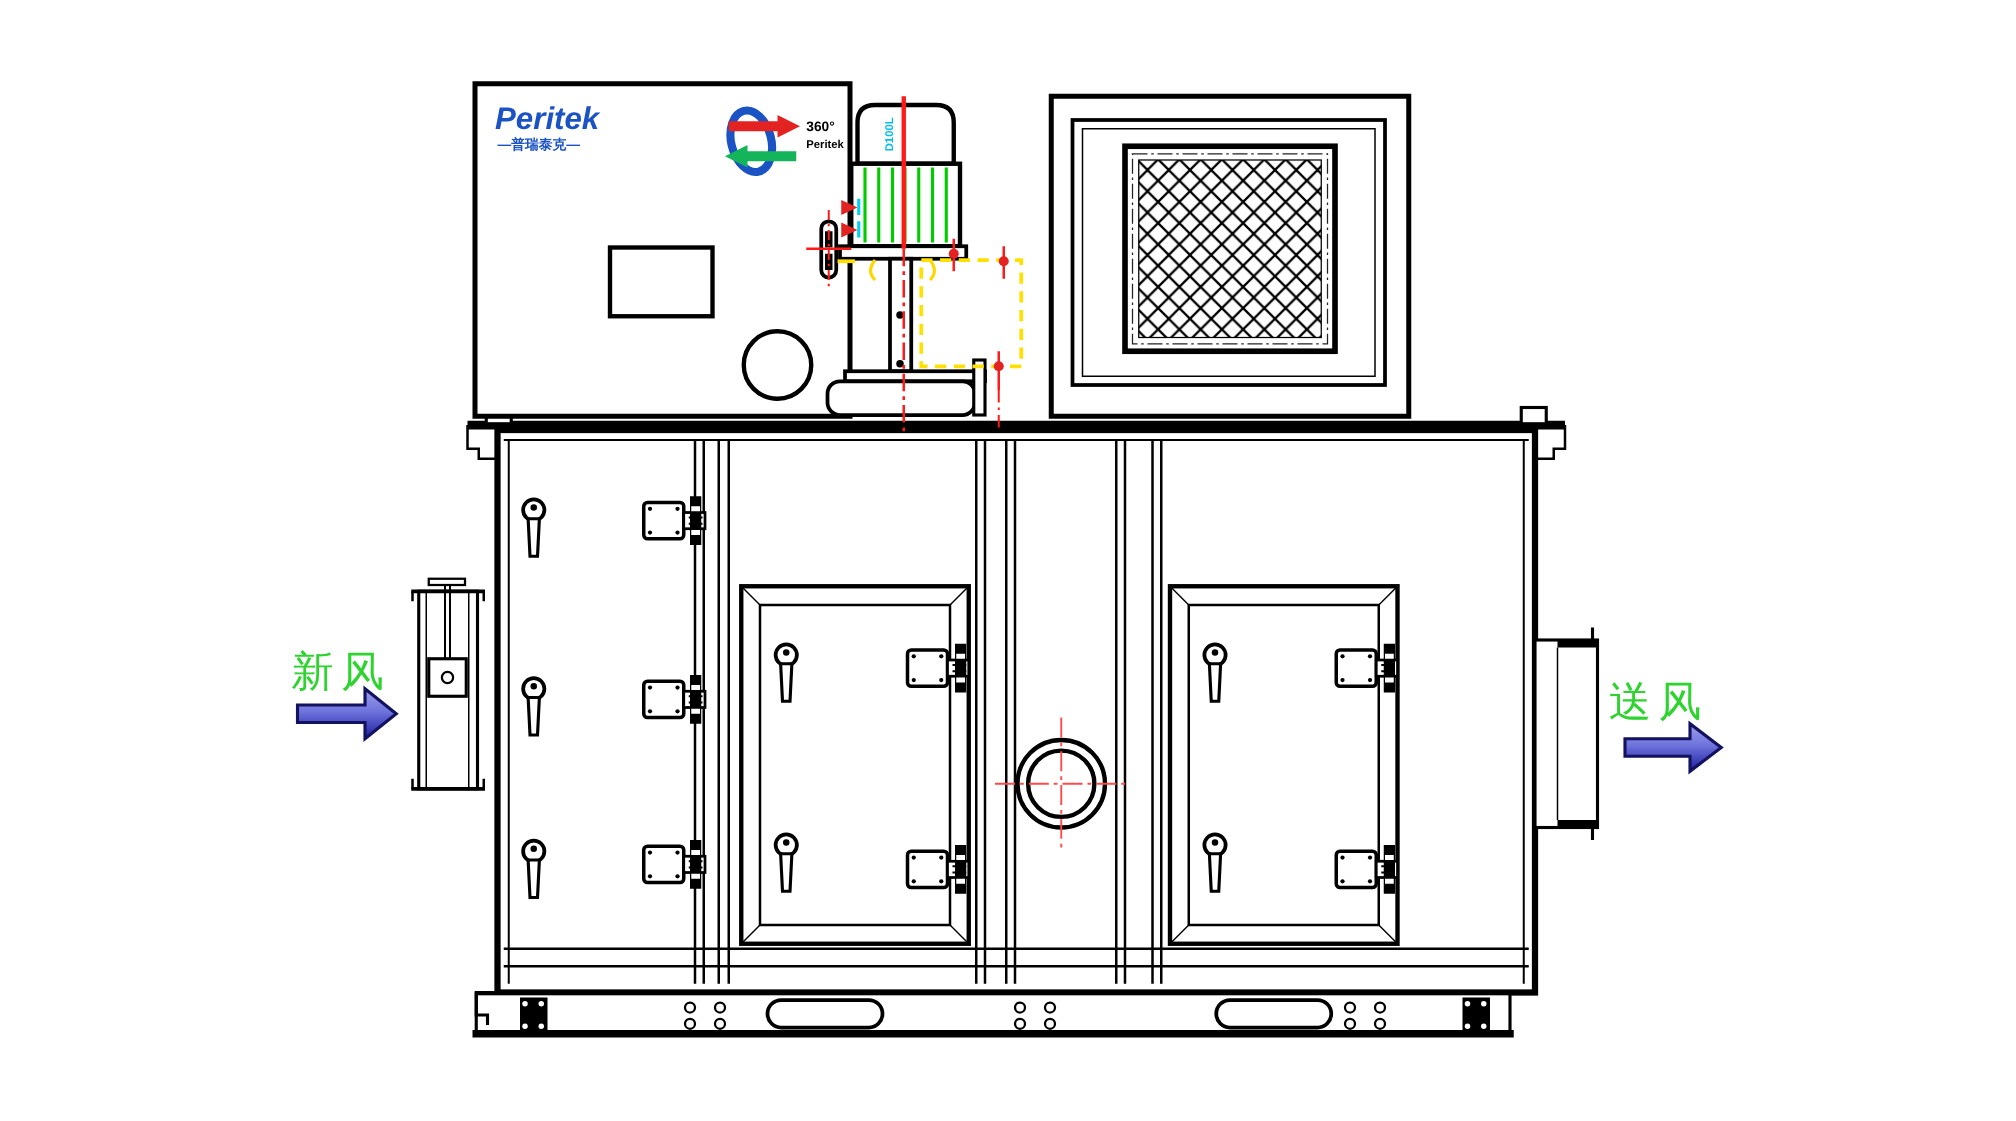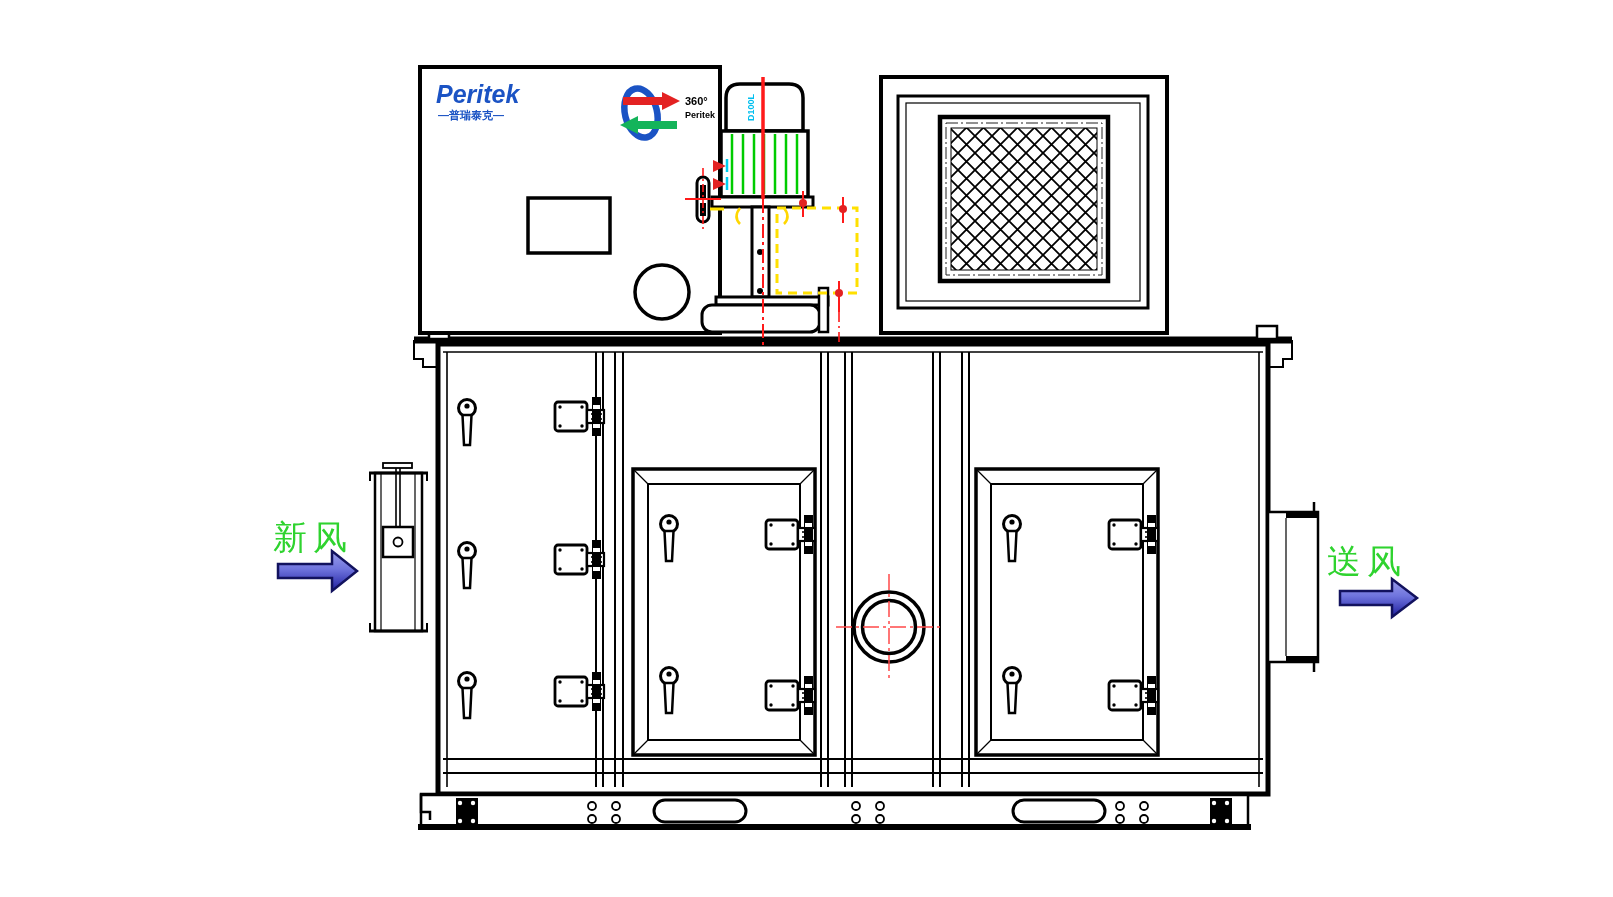--- a/index.html
+++ b/index.html
@@ -1,17 +1,17 @@
 <!DOCTYPE html>
 <html><head>
 <meta charset="utf-8">
 <style>
   html,body{margin:0;padding:0;background:#ffffff;}
   body{font-family:"Liberation Sans", sans-serif;}
-  .stage{position:relative;width:1493px;height:897px;background:#fff;overflow:hidden;padding-left:40px;}
+  .stage{position:relative;width:1493px;height:897px;background:#fff;overflow:hidden;}
   svg text{font-family:"Liberation Sans", sans-serif;}
   .k  {stroke:#000;fill:none;}
   .kw {stroke:#000;fill:#fff;}
   .w1 {stroke-width:1.2;}
   .w15{stroke-width:1.6;}
   .w2 {stroke-width:2;}
   .w25{stroke-width:2.5;}
   .w3 {stroke-width:3;}
   .w35{stroke-width:3.5;}
   .w4 {stroke-width:4;}

